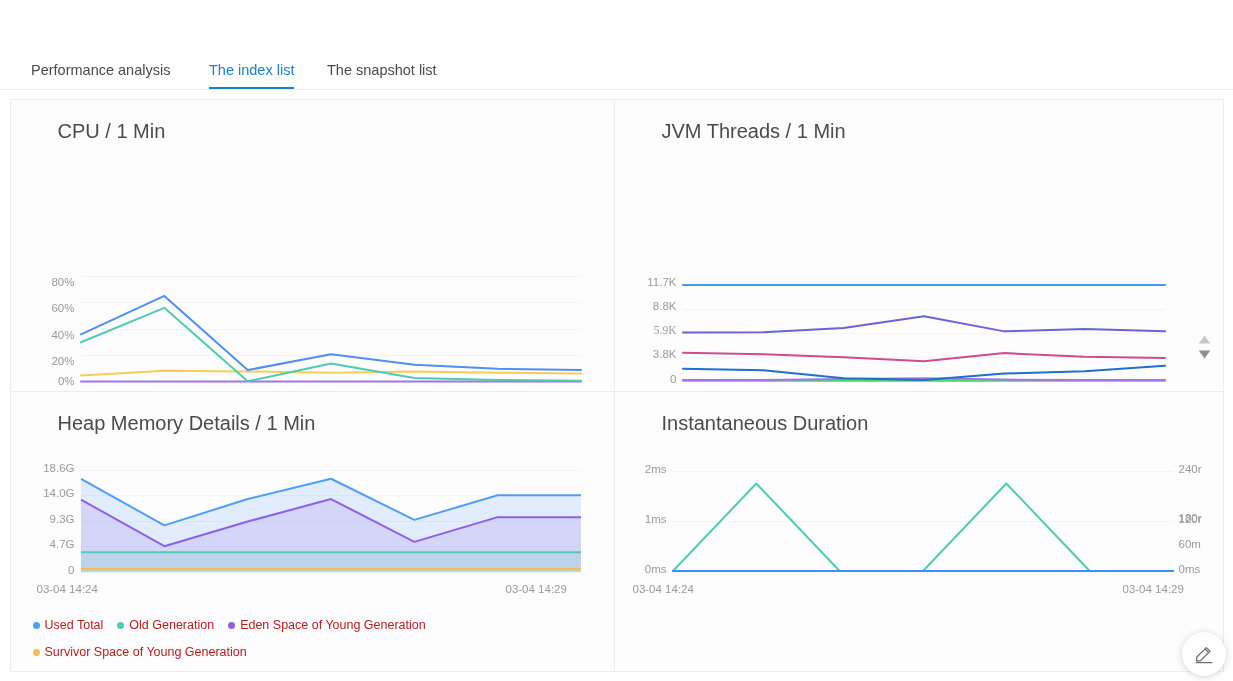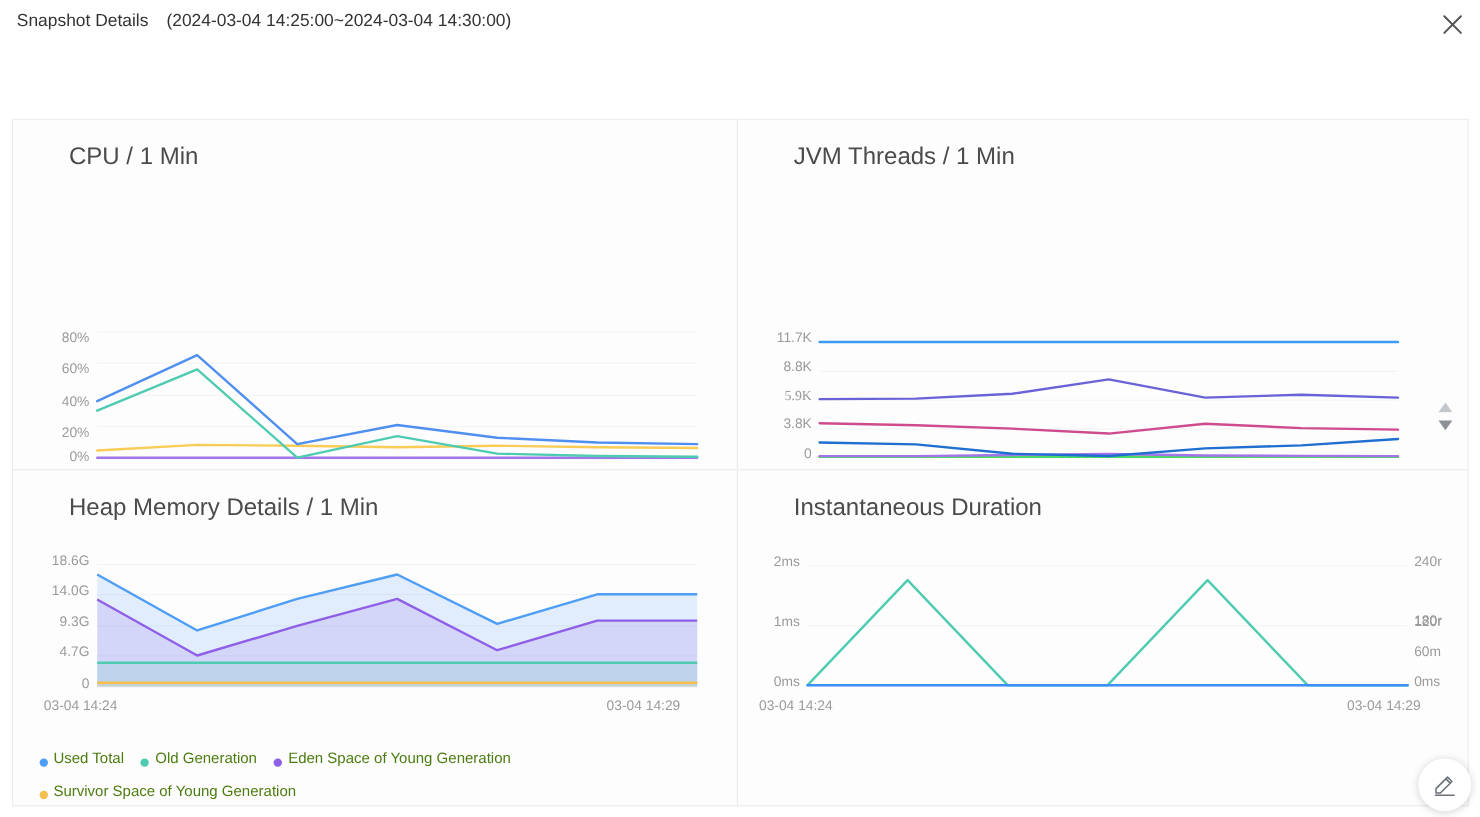--- a/index.html
+++ b/index.html
@@ -73,22 +73,22 @@
   }
   .axis-lbl.right { text-align: left; }
   .xlabel {
     position: absolute; font-size: 11.5px; color: #9a9a9a; white-space: nowrap;
   }
   svg.lines { position: absolute; left: 0; top: 0; overflow: visible; }
 
   
   .legend { position: absolute; display: flex; flex-wrap: wrap; }
   .legend-item {
-    display: flex; align-items: flex-end; margin-right: 14px;
-    font-size: 12.5px; color: #4d7c0f; white-space: nowrap;
+    display: flex; align-items: center; margin-right: 14px;
+    font-size: 12.5px; color: #b91c1c; white-space: nowrap;
     height: 27px; cursor: pointer;
   }
   .legend-dot {
     width: 7px; height: 7px; border-radius: 50%;
     margin-right: 5px; flex: none;
   }
 
   .legend-scroll {
     position: absolute; right: 8px; top: 232px;
     width: 20px; display: flex; flex-direction: column; align-items: center;
@@ -101,33 +101,26 @@
     width: 44px; height: 44px; border-radius: 50%;
     background: #ffffff; box-shadow: 0 1px 7px rgba(0,0,0,0.18);
     display: flex; align-items: center; justify-content: center; cursor: pointer;
   }
 </style>
 </head>
 <body>
 
 <div class="page">
 
-  <div class="header">
-    <div class="header-title">
-      <span>Snapshot Details</span>
-      <span style="display:inline-block;width:7px"></span>
-      <span class="range">(2024-03-04 14:25:00~2024-03-04 14:30:00)</span>
-    </div>
-    <div class="close-btn">
-      <svg width="19" height="19" viewBox="0 0 19 19" aria-hidden="true">
-        <path d="M2.6 2.6 L16.4 16.4 M16.4 2.6 L2.6 16.4" stroke="#555" stroke-width="1.7" stroke-linecap="round"></path>
-      </svg>
-    </div>
+
+  <div class="tabs">
+    <div class="tab" id="tab-0">Performance analysis</div>
+    <div class="tab active" id="tab-1">The index list</div>
+    <div class="tab" id="tab-2">The snapshot list</div>
   </div>
-
 
   <div class="grid">
 
     <div class="card">
       <div class="card-title">CPU / 1 Min</div>
 
       <div class="plot" id="cpu-plot" style="left:70px; top:176px; width:500px; height:106px;">
         <div class="gridline" style="top:0px"></div>
         <div class="gridline" style="top:26.5px"></div>
         <div class="gridline" style="top:53px"></div>

